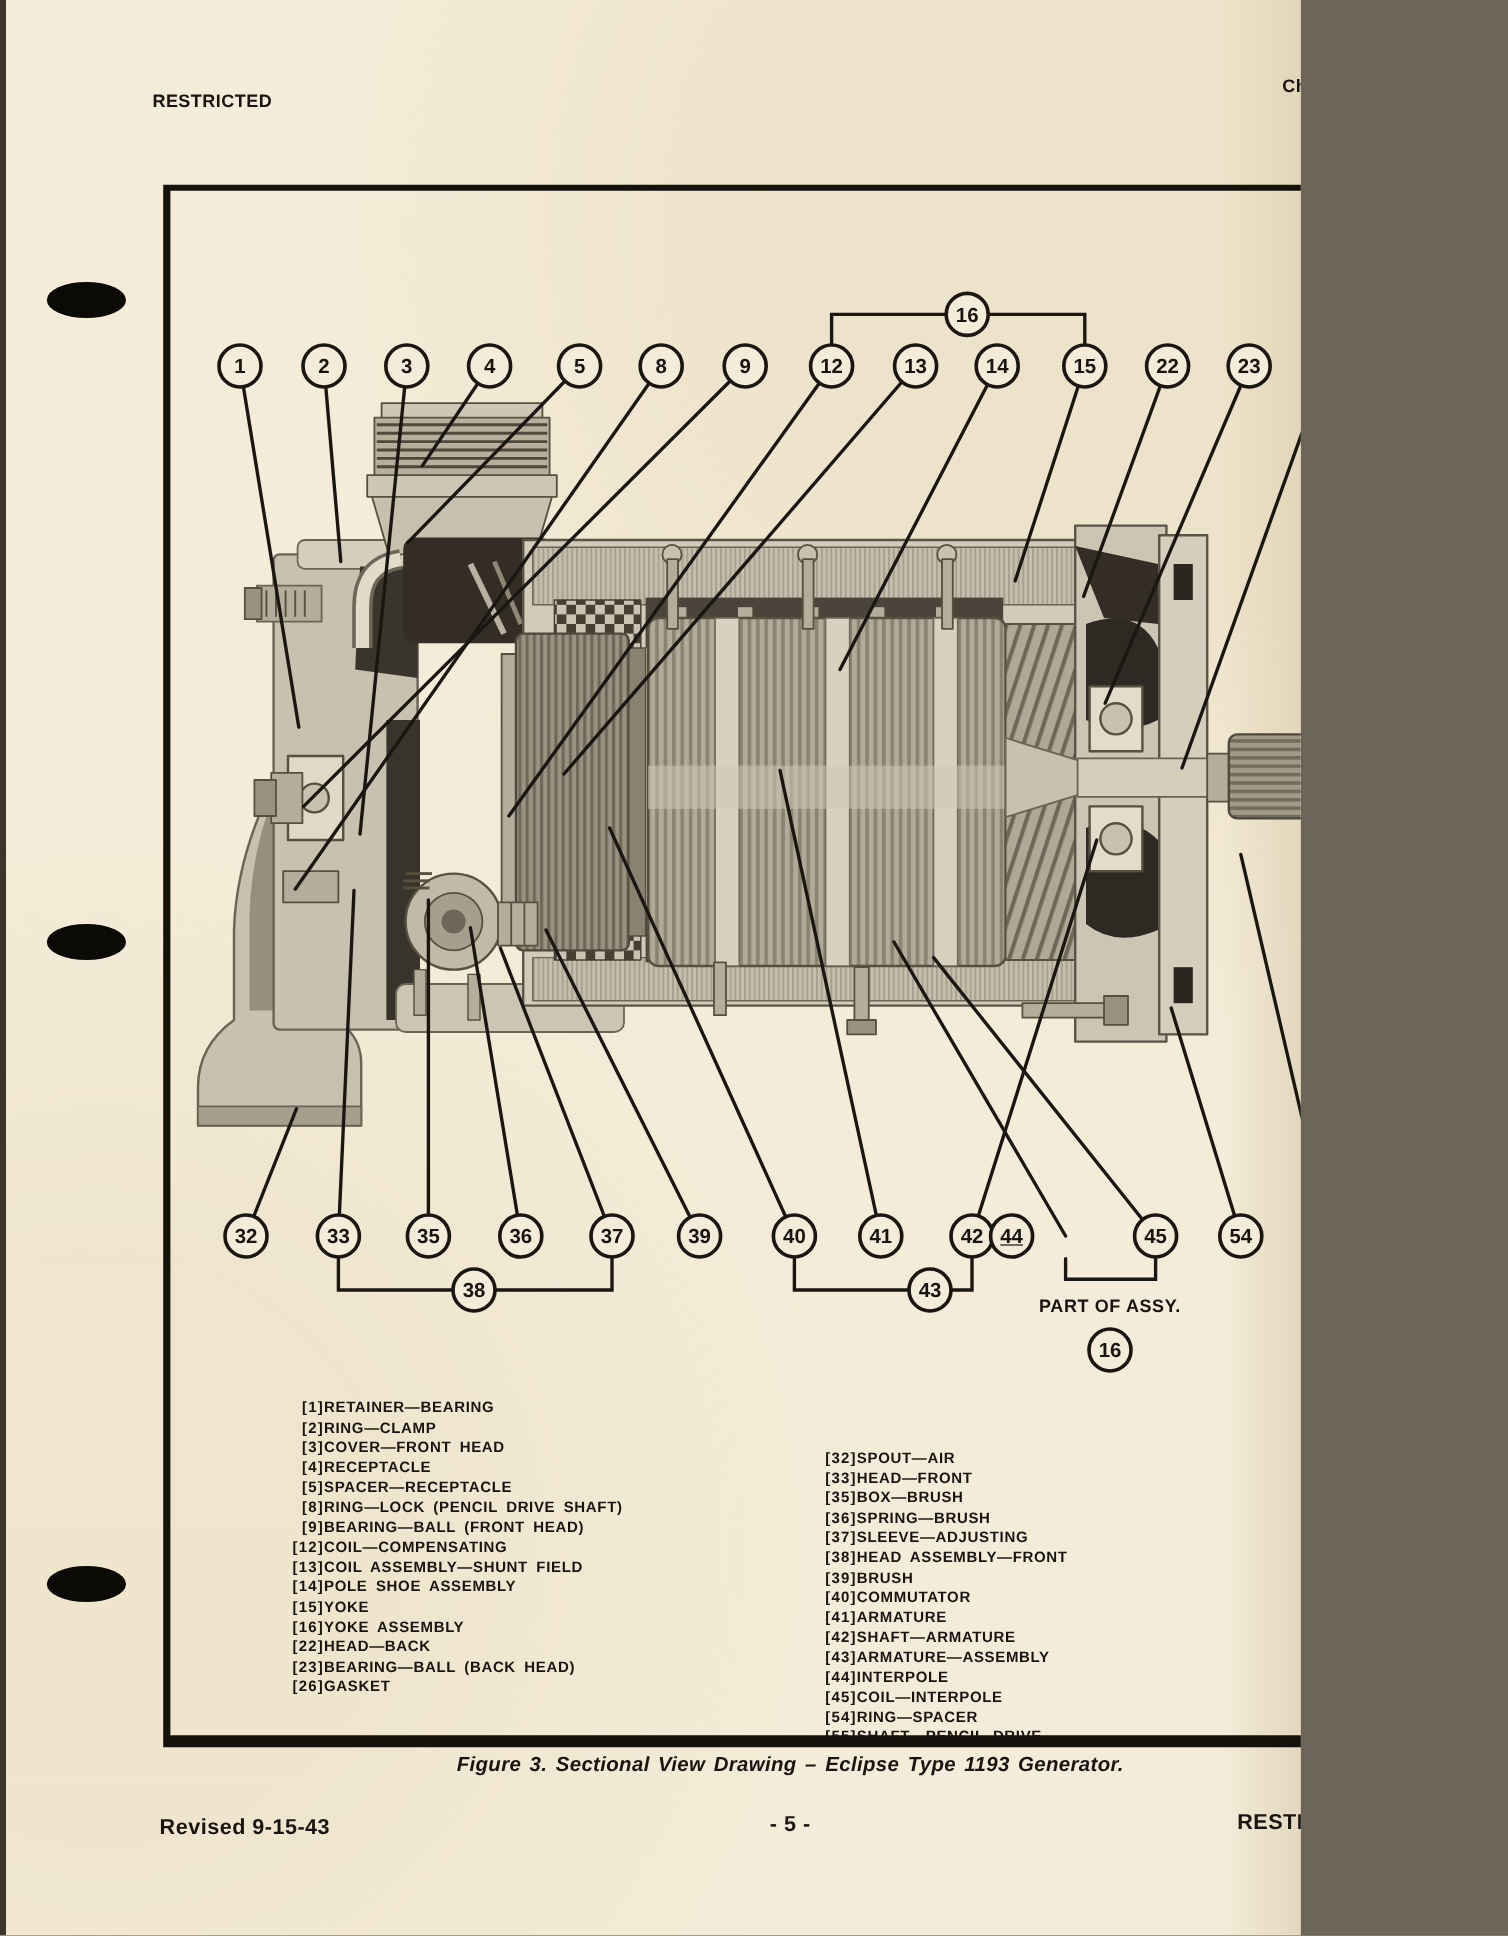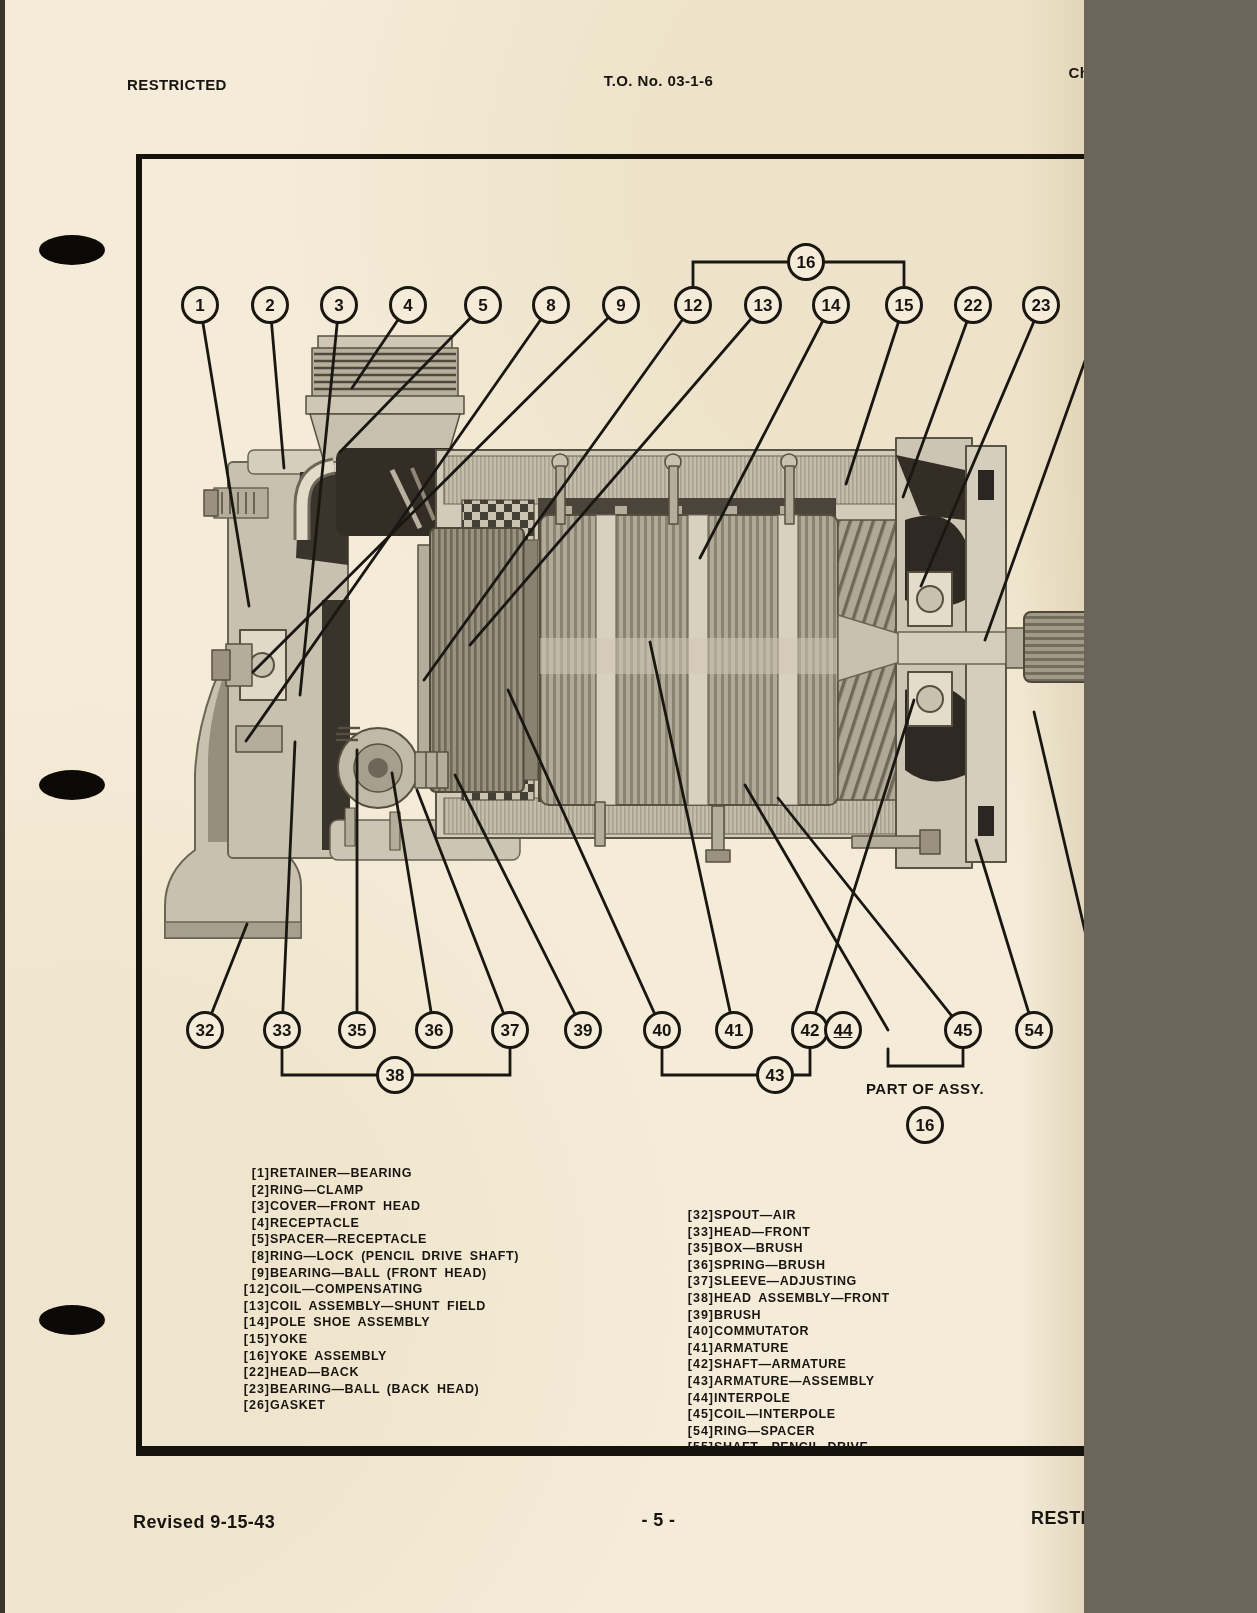--- a/index.html
+++ b/index.html
@@ -34,21 +34,20 @@
 </head>
 <body>
 
 <div class="page" id="page">
   <div class="edge-strip"></div>
   <div class="punch-hole" style="left:39px;top:235px;"></div>
   <div class="punch-hole" style="left:39px;top:770px;"></div>
   <div class="punch-hole" style="left:39px;top:1305px;"></div>
 
   <div class="hdr" style="left:127px;top:76px;">RESTRICTED</div>
-  <div class="hdr" style="left:136px;top:72px;width:1045px;text-align:center;">T.O. No. 03-1-6</div>
   <div class="hdr" style="left:850px;top:64px;width:300px;text-align:right;">Chapter 57</div>
   <div class="hdr" style="left:850px;top:86px;width:300px;text-align:right;">Part C</div>
 
   <div class="figure-frame"></div>
 
   <svg class="fig" viewBox="0 0 1257 1613">
     <defs>
       <pattern id="vs1" width="6" height="8" patternUnits="userSpaceOnUse">
         <rect width="6" height="8" fill="#9a9281"></rect>
           <rect width="2.6" height="8" fill="#6f6858"></rect>
@@ -374,20 +373,21 @@
       <div class="plist-row">
         <span class="plist-num">[54]</span>
         <span class="plist-name">RING—SPACER</span>
       </div>
       <div class="plist-row">
         <span class="plist-num">[55]</span>
         <span class="plist-name">SHAFT—PENCIL DRIVE</span>
       </div>
     </div>
 
+  <div class="caption">Figure 3.  Sectional View Drawing – Eclipse Type 1193 Generator.</div>
 
   <div class="ftr" style="left:133px;top:1512px;">Revised 9-15-43</div>
   <div class="ftr" style="left:136px;top:1510px;width:1045px;text-align:center;">- 5 -</div>
   <div class="ftr" style="left:850px;top:1508px;width:300px;text-align:right;">RESTRICTED</div>
 <div class="callout" style="left: 181px; top: 286px;">
       <span>1</span>
     </div>
     <div class="callout" style="left: 251px; top: 286px;">
       <span>2</span>
     </div>

